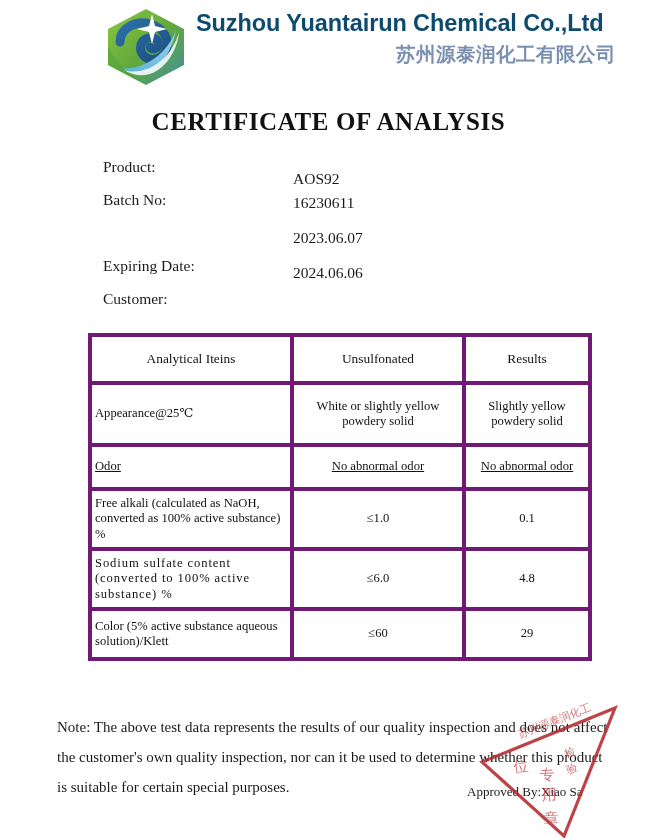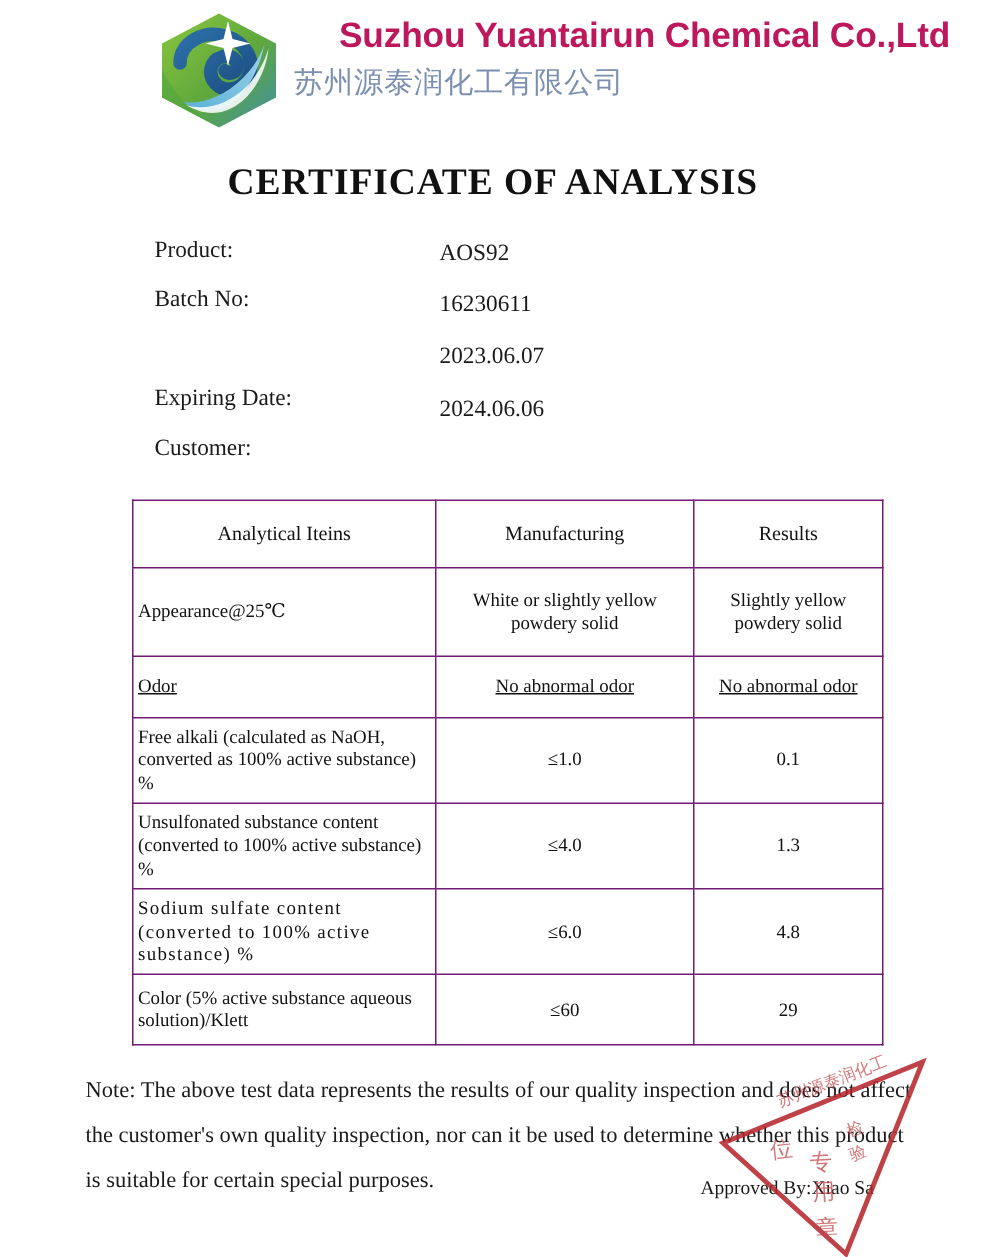--- a/index.html
+++ b/index.html
@@ -31,31 +31,30 @@
   .logo-mark svg { display: block; width: 92px; height: 82px; }
 
   .company-en {
     position: absolute;
     left: 196px; top: 10px;
     width: 420px;
     font-family: "Liberation Sans", "DejaVu Sans", sans-serif;
     font-weight: bold;
     font-size: 23.5px;
     letter-spacing: -0.1px;
-    color: #be185d;
-    white-space: nowrap;
-    margin-left: 30px;
+    color: #0c4a6e;
+    white-space: nowrap;
   }
   .company-cn {
     position: absolute;
     left: 196px; top: 41px;
     width: 420px;
-    text-align: left;
+    text-align: right;
     font-family: "DejaVu Sans", "Liberation Sans", sans-serif;
-    font-weight: normal;
+    font-weight: bold;
     font-size: 19.5px;
     letter-spacing: 0.5px;
     color: #7b8fb0;
     white-space: nowrap;
   }
 
   
   .doc-title {
     position: absolute;
     left: 0; top: 108px;
@@ -82,35 +81,35 @@
     left: 0; top: 0;
     font-size: 15.5px;
     white-space: nowrap;
   }
   .field-value {
     position: absolute;
     left: 190px;
     font-size: 15.5px;
     white-space: nowrap;
   }
-  .fr0 .field-value { top: 2px; font-family: Liberation Serif, serif; }
+  .fr0 .field-value { top: 12px; font-family: Liberation Serif, serif; }
   .fr1 .field-value { top: 3px; }
   .fr2 .field-value { top: 5px; }
   .fr3 .field-value { top: 7px; }
 
   
   .coa-table {
     position: absolute;
     left: 88px; top: 333px;
     width: 500px;
     border-collapse: collapse;
     table-layout: fixed;
   }
   .coa-table td, .coa-table th {
-    border: 1px solid #701a75;
+    border: 4px solid #701a75;
     font-weight: normal;
     font-size: 12.6px;
     line-height: 1.22;
     vertical-align: middle;
     color: #111;
   }
   .col-item   { width: 202px; }
   .col-spec   { width: 172px; }
   .col-result { width: 126px; }
 
@@ -239,44 +238,39 @@
 
 <table class="coa-table">
   <colgroup>
     <col class="col-item">
       <col class="col-spec">
       <col class="col-result">
   </colgroup>
   <thead>
     <tr>
       <td>Analytical  Iteins</td>
-      <td>Manufacturing</td>
+      <td>Unsulfonated</td>
       <td>Results</td>
     </tr>
   </thead>
   <tbody>
     <tr class="row-appearance">
       <td class="cell-item">Appearance@25℃</td>
       <td class="cell-spec">White or slightly yellow powdery solid</td>
       <td class="cell-result">Slightly yellow powdery solid</td>
     </tr>
     <tr class="row-odor">
       <td class="cell-item">Odor</td>
       <td class="cell-spec">No abnormal odor</td>
       <td class="cell-result">No abnormal odor</td>
     </tr>
     <tr class="row-alkali">
       <td class="cell-item">Free alkali (calculated as NaOH, converted as 100% active substance) %</td>
       <td class="cell-spec">≤1.0</td>
       <td class="cell-result">0.1</td>
-    </tr>
-    <tr class="row-unsulf">
-      <td class="cell-item">Unsulfonated substance content (converted to 100% active substance)  %</td>
-      <td class="cell-spec">≤4.0</td>
-      <td class="cell-result">1.3</td>
     </tr>
     <tr class="row-sulfate">
       <td class="cell-item spaced">Sodium sulfate content (converted to 100% active substance)      %</td>
       <td class="cell-spec">≤6.0</td>
       <td class="cell-result">4.8</td>
     </tr>
     <tr class="row-color">
       <td class="cell-item">Color (5% active substance aqueous solution)/Klett</td>
       <td class="cell-spec">≤60</td>
       <td class="cell-result">29</td>

